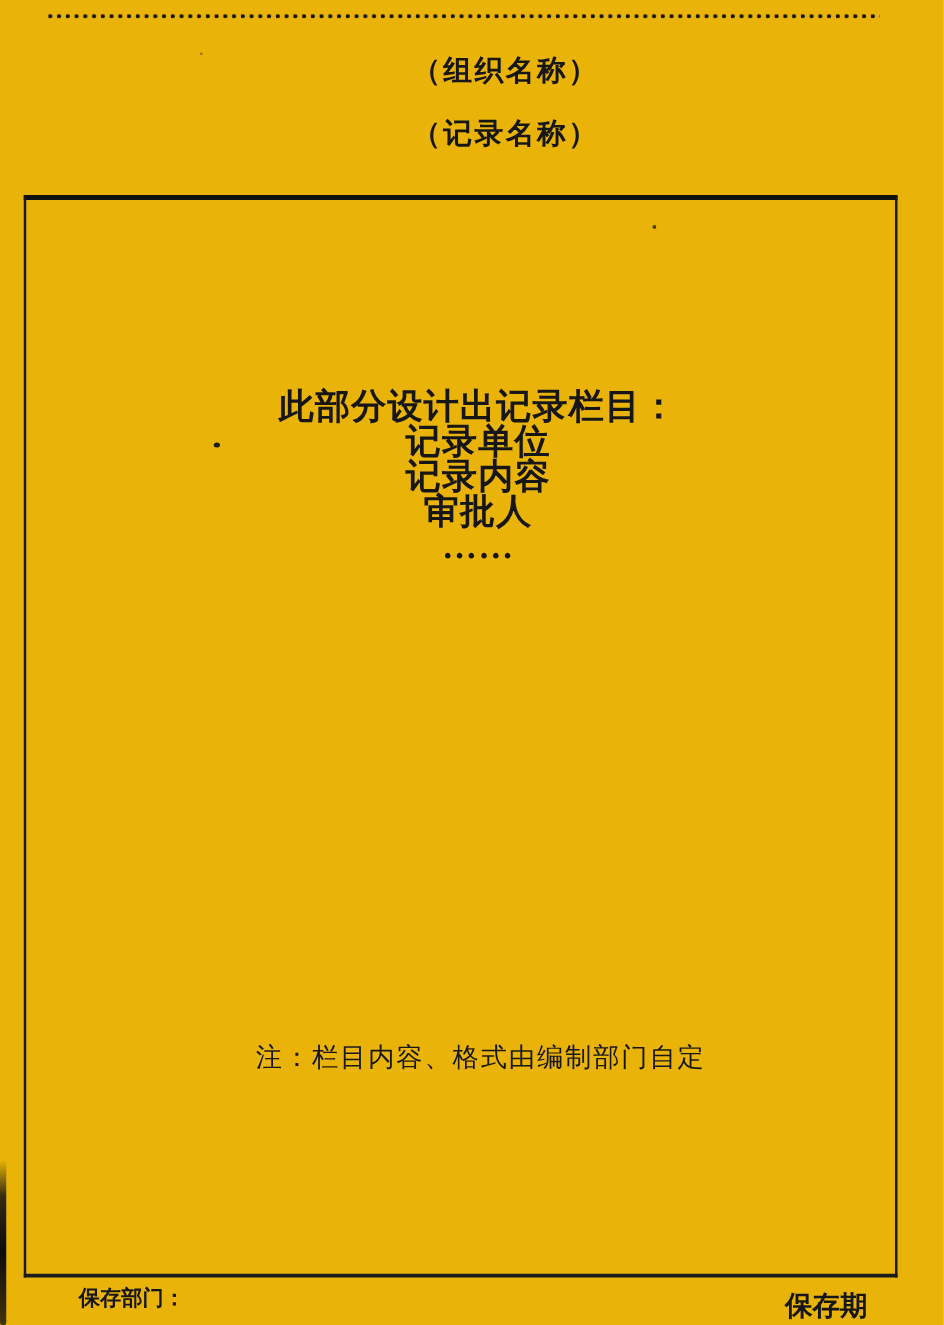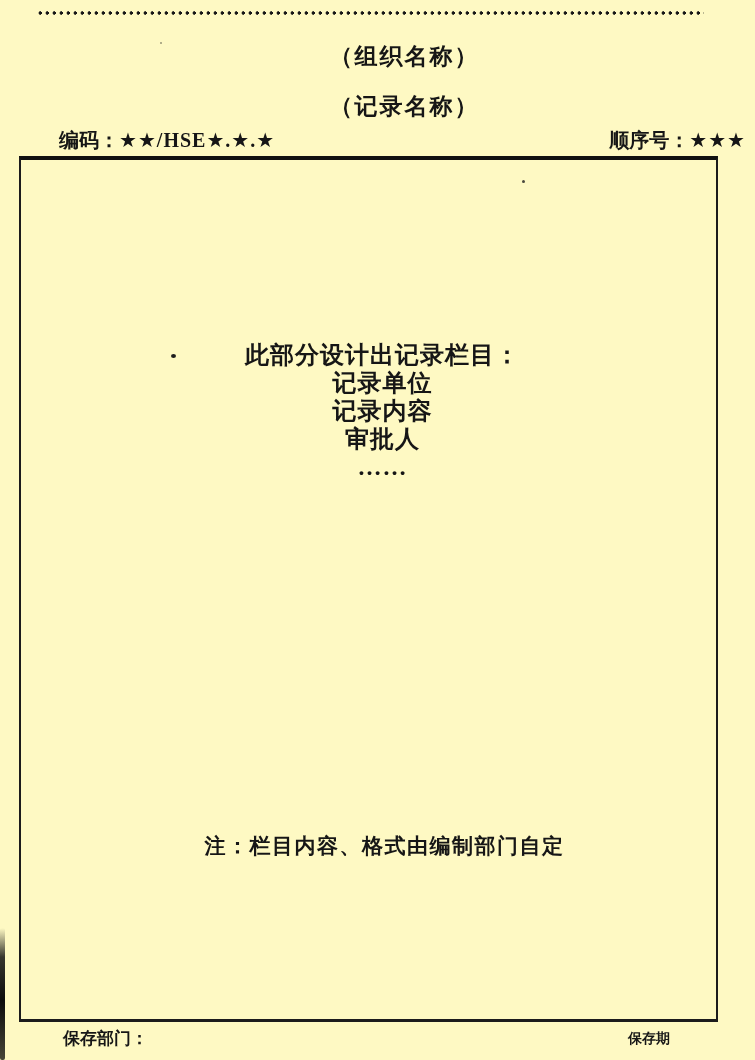--- a/index.html
+++ b/index.html
@@ -4,21 +4,21 @@
 <style>
   html,body{margin:0;padding:0;}
   body{
     width:755px;height:1060px;
     font-family:"Liberation Serif","DejaVu Sans",serif;
     background:#ffffff;
     color:#161616;
   }
   .page{
     position:relative;width:755px;height:1060px;
-    background:#fef9c3;overflow:hidden;
+    background:#eab308;overflow:hidden;
   }
   
   .dotline{
     position:absolute;left:38px;top:10px;width:666px;height:6px;
     background-image:radial-gradient(circle at 2.2px 3px,#171717 1.45px,rgba(0,0,0,0) 1.9px);
     background-size:7px 6px;background-repeat:repeat-x;
   }
   
   .title{
     position:absolute;left:0;width:755px;text-align:center;
@@ -38,39 +38,38 @@
   .star-text{letter-spacing:1px;}
   
   .mainbox{
     position:absolute;left:19px;top:156px;width:699px;height:866px;
     border:2px solid #1c1c1c;border-top:4px solid #111;border-bottom:3px solid #1c1c1c;
     box-sizing:border-box;background:transparent;
   }
   .box-content{
     position:absolute;left:0;top:152px;width:100%;
     text-align:center;transform:translateX(14px);
-    font-size:24px;font-weight:600;line-height:28px;
+    font-size:28px;font-weight:600;line-height:28px;
     letter-spacing:1px;
-    margin-top:29px;
   }
   .box-heading{margin-bottom:0;}
   .note-line{
     position:absolute;left:0;top:672px;width:100%;
     text-align:center;transform:translateX(16px);
-    font-size:21px;font-weight:700;letter-spacing:1.5px;
+    font-size:21px;font-weight:400;letter-spacing:1.5px;
     white-space:nowrap;
   }
   
   .footer-left{
     position:absolute;left:63px;top:1027px;
     font-size:17px;font-weight:700;white-space:nowrap;
   }
   .footer-right{
     position:absolute;left:628px;top:1030px;
-    font-size:14px;font-weight:600;white-space:nowrap;text-align:right;
+    font-size:22px;font-weight:600;white-space:nowrap;text-align:right;
   }
   
   .smudge-left{
     position:absolute;left:0;top:928px;width:5px;height:132px;
     background:linear-gradient(to bottom,rgba(25,25,25,0) 0%,rgba(20,20,20,.85) 22%,#0c0c0c 55%,rgba(10,10,10,.75) 100%);
     border-radius:2px;
   }
   .speckle{position:absolute;background:#1d1d1d;border-radius:50%;}
   .speck-1{left:171px;top:354px;width:5px;height:4px;}
   .speck-2{left:522px;top:180px;width:3px;height:3px;opacity:.8;}
@@ -80,24 +79,20 @@
 <body>
 
 <div class="page">
 
   <div class="dotline"></div>
 
   <div class="title title-org">（组织名称）</div>
 
   <div class="title title-rec">（记录名称）</div>
 
-  <div class="coderow">
-    <div class="code-field"><span>编码：</span><span class="star-text">★★/HSE★.★.★</span></div>
-    <div class="serial-field"><span>顺序号：</span><span class="star-text">★★★</span></div>
-  </div>
 
   <div class="mainbox">
     <div class="box-content">
       <div class="box-heading">此部分设计出记录栏目：</div>
       <div>记录单位</div>
       <div>记录内容</div>
       <div>审批人</div>
       <div>……</div>
     </div>
 

